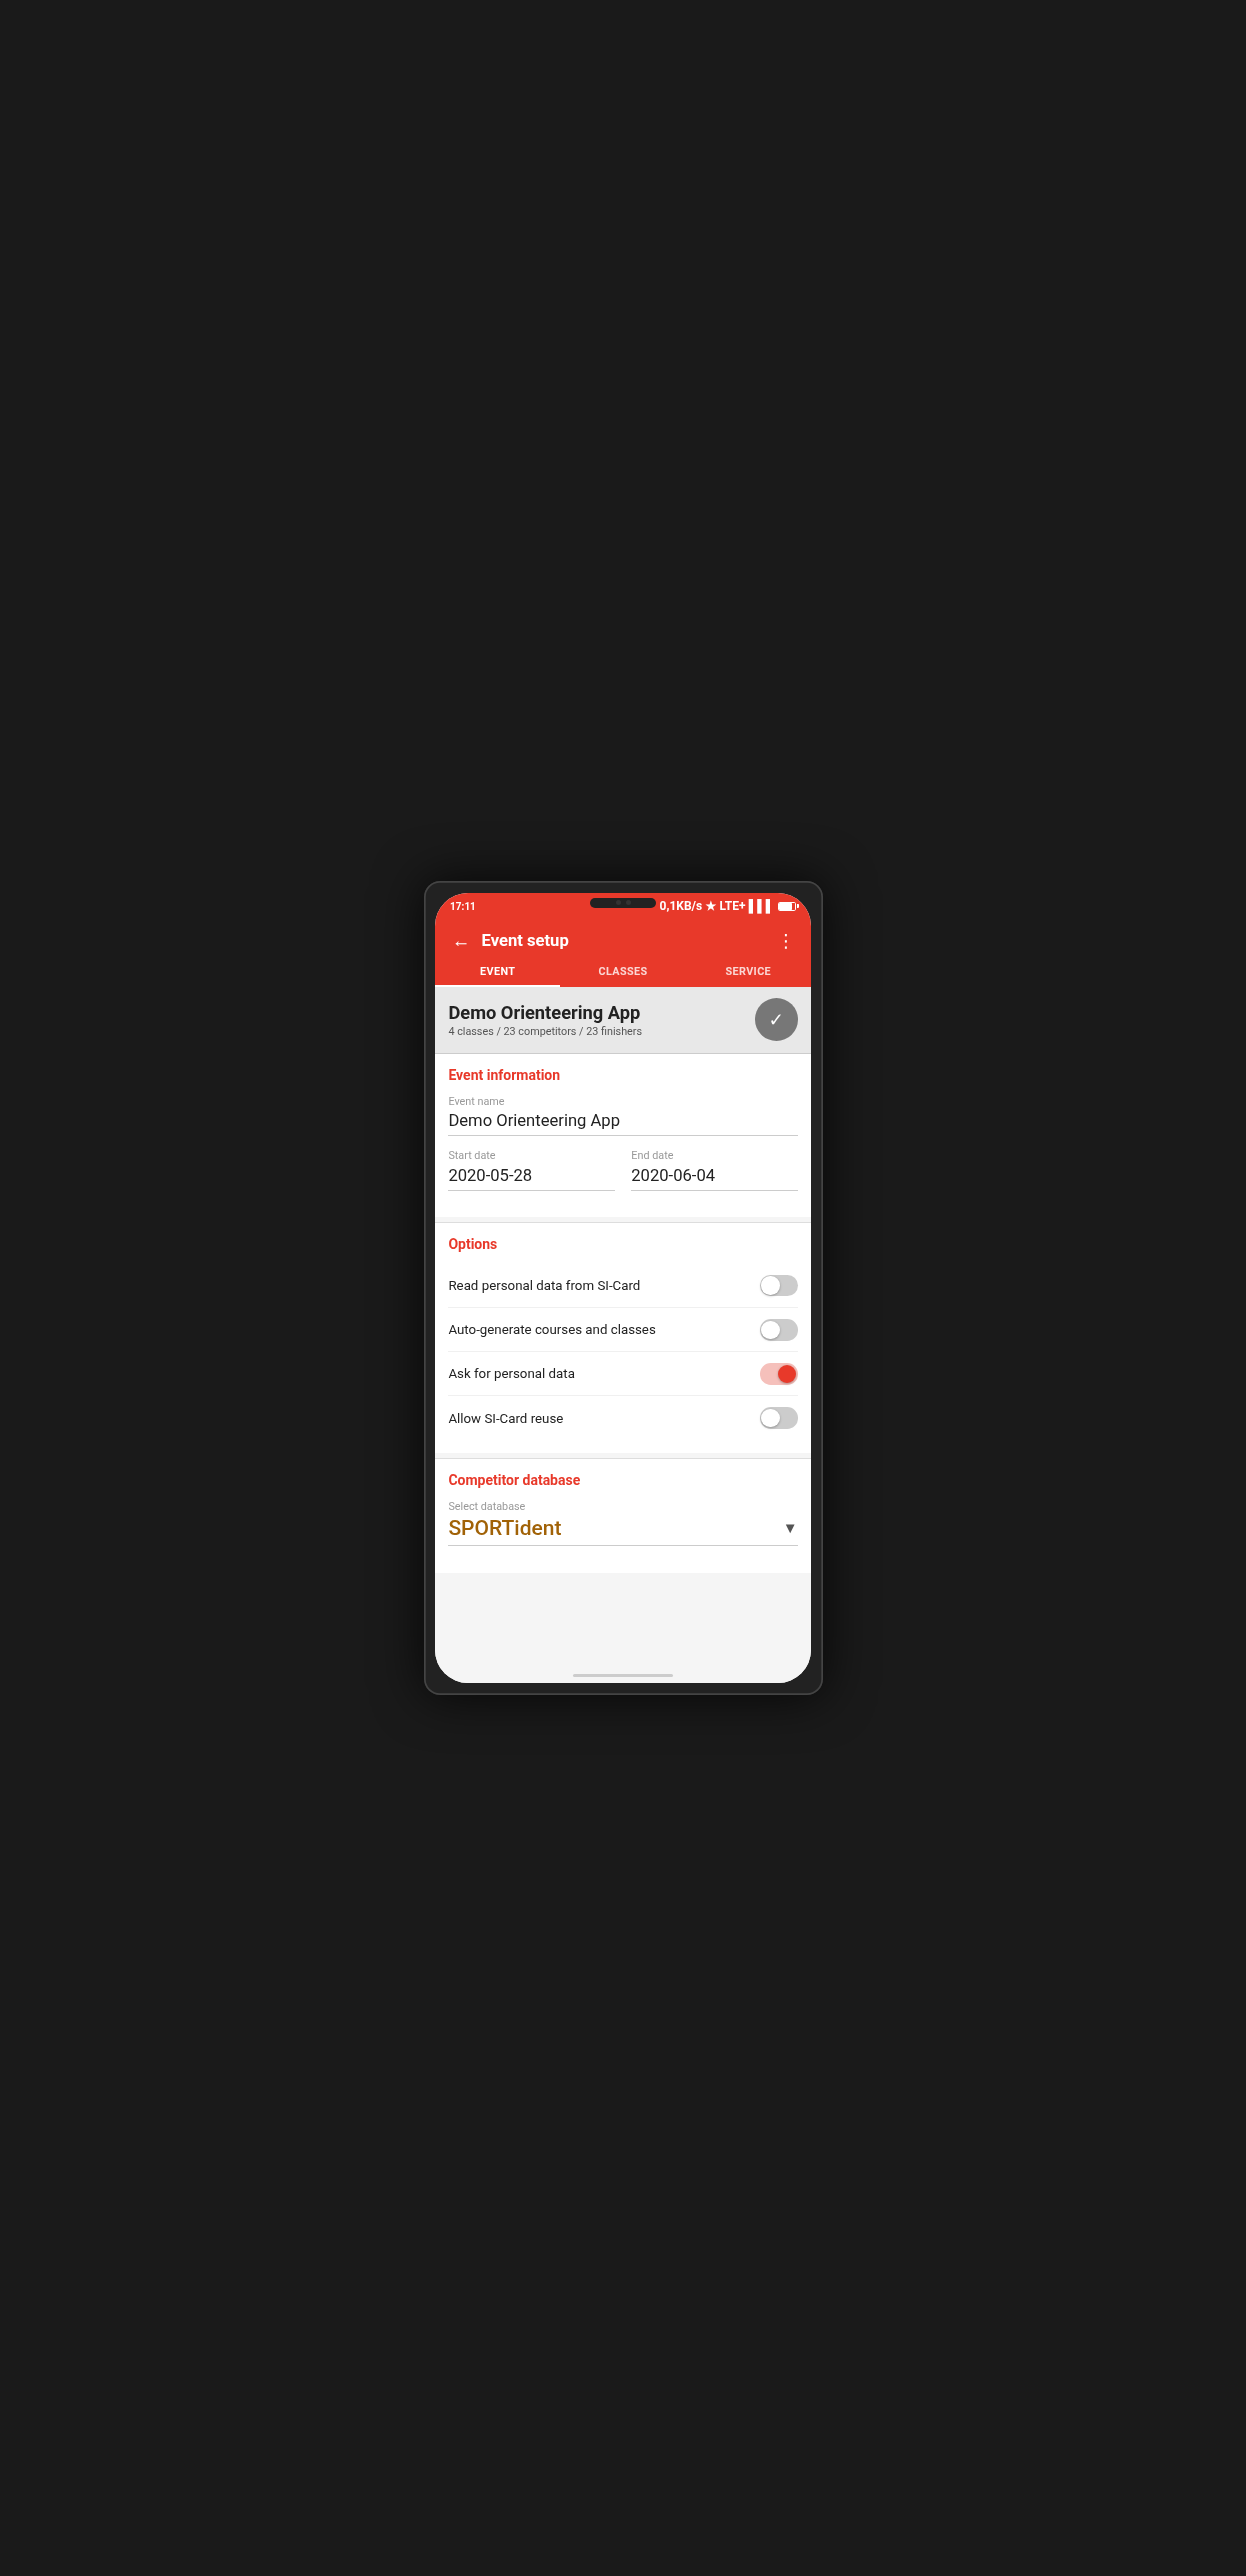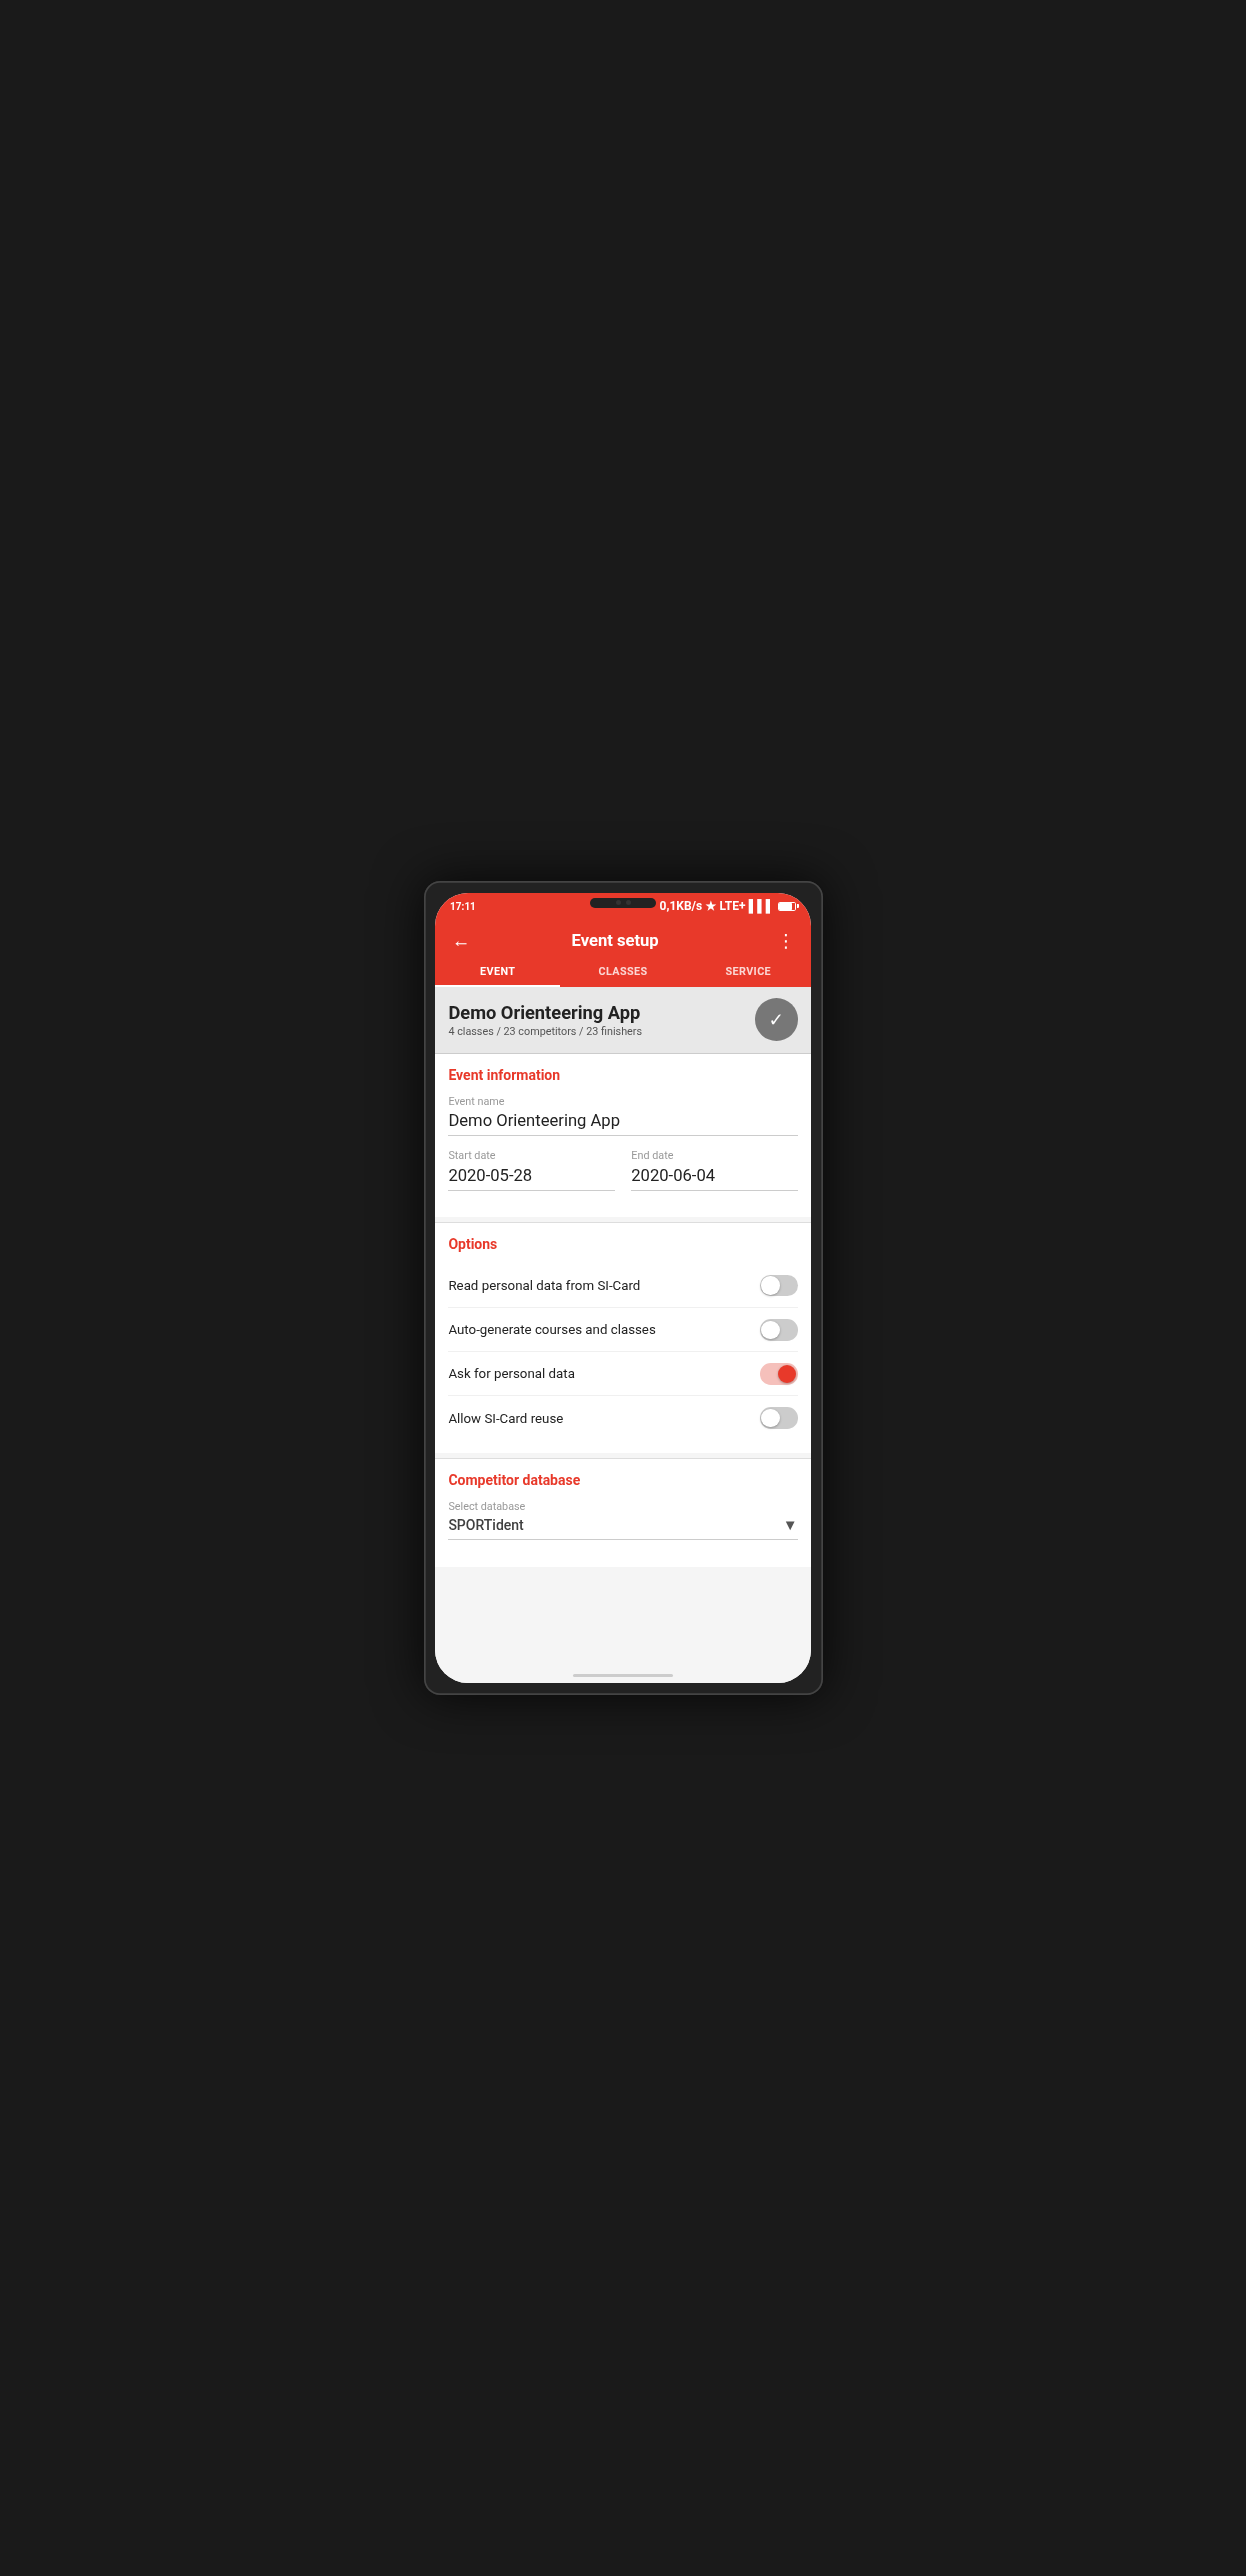--- a/index.html
+++ b/index.html
@@ -114,21 +114,21 @@
     .back-arrow {
       font-size: 18.3px;
       cursor: pointer;
       padding: 3.3px;
     }
 
     .top-bar-title {
       flex: 1;
       font-size: 16.6px;
       font-weight: bold;
-      text-align: center;
+      text-align: left;
       margin-right: 16.6px;
     }
 
     .more-menu {
       font-size: 18.3px;
       cursor: pointer;
       padding: 3.3px;
       letter-spacing: -0.8px;
     }
 
@@ -303,22 +303,22 @@
     
     .select-field {
       display: flex;
       align-items: center;
       justify-content: space-between;
       border-bottom: 1.2px solid #ccc;
       padding-bottom: 5px;
     }
 
     .select-value {
-      font-size: 14px;
-      color: #404040;
+      font-size: 21px;
+      color: #a16207;
       font-weight: 500;
     }
 
     .dropdown-arrow {
       font-size: 15px;
       color: #555;
     }
 
     
     .home-indicator {

